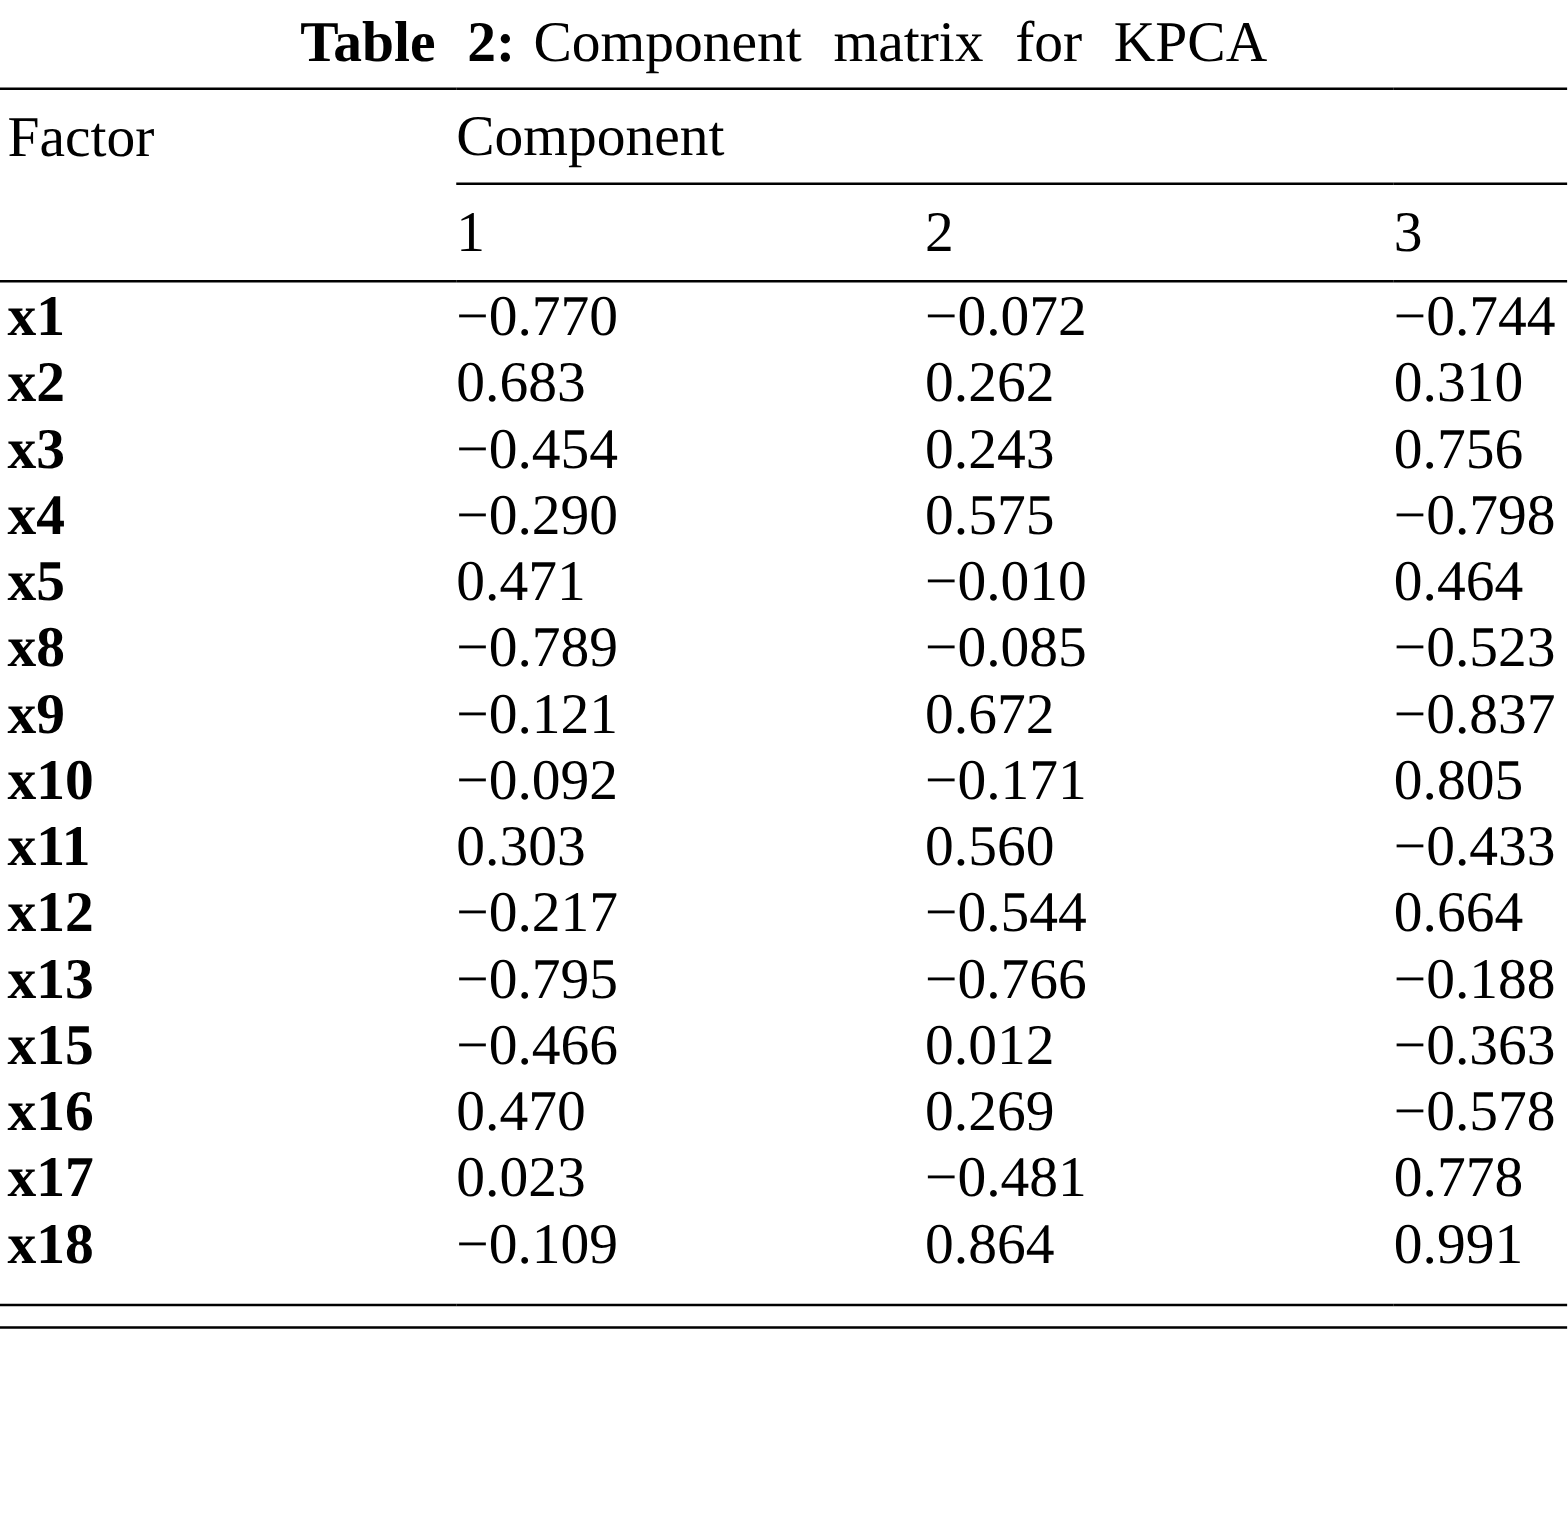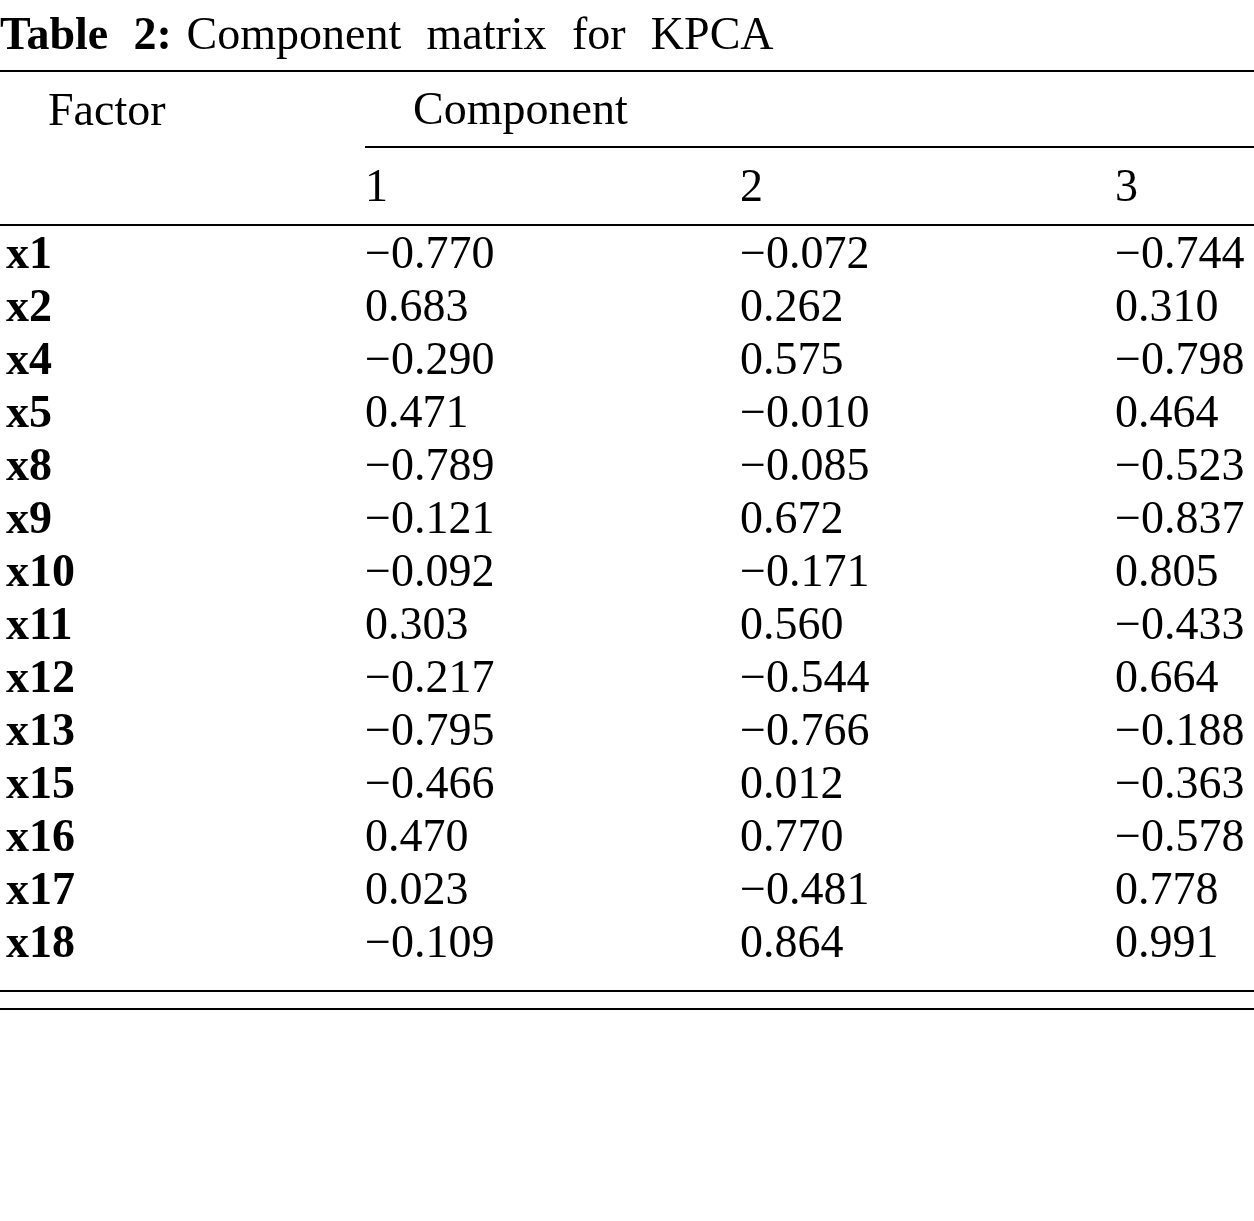--- a/index.html
+++ b/index.html
@@ -11,20 +11,21 @@
   }
   .page {
     position: relative;
     width: 1254px;
     height: 1221px;
     box-sizing: border-box;
     overflow: hidden;
     background: #ffffff;
   }
   .title {
+    text-align: center;
     font-size: 46px;
     line-height: 52px;
     padding: 8px 0 10px 0;
     word-spacing: 0.3em;
     white-space: nowrap;
   }
   .title .title-bold { font-weight: bold; }
   .title .title-rest { font-weight: normal; margin-left: 0.32em; }
 
   table.kpca {
@@ -42,21 +43,21 @@
   th, td {
     text-align: left;
     font-weight: normal;
     font-size: 46px;
     line-height: 1;
     padding: 0;
     vertical-align: middle;
     white-space: nowrap;
     overflow: visible;
   }
-  tr.head-row-1 th { height: 74px; padding-left: 48px; }
+  tr.head-row-1 th { height: 74px; }
   tr.head-row-1 th.comp-h { border-bottom: 2px solid #000; margin-top: 30px; }
   tr.head-row-2 th { height: 76px; border-bottom: 2px solid #000; }
   tbody td { height: 53px; }
   tbody td.factor-cell { padding-left: 6px; font-weight: bold; }
   th.factor-h { padding-left: 6px; }
   tbody tr:last-child td { padding-bottom: 22px; }
 
   .bottom-rule {
     width: 1254px;
     border-top: 2px solid #000;
@@ -97,20 +98,26 @@
     <td class="factor-cell">x1</td>
     <td class="value-cell">−0.770</td>
     <td class="value-cell">−0.072</td>
     <td class="value-cell">−0.744</td>
   </tr>
         <tr>
     <td class="factor-cell">x2</td>
     <td class="value-cell">0.683</td>
     <td class="value-cell">0.262</td>
     <td class="value-cell">0.310</td>
+  </tr>
+        <tr>
+    <td class="factor-cell">x3</td>
+    <td class="value-cell">−0.454</td>
+    <td class="value-cell">0.243</td>
+    <td class="value-cell">0.756</td>
   </tr>
         <tr>
     <td class="factor-cell">x4</td>
     <td class="value-cell">−0.290</td>
     <td class="value-cell">0.575</td>
     <td class="value-cell">−0.798</td>
   </tr>
         <tr>
     <td class="factor-cell">x5</td>
     <td class="value-cell">0.471</td>
@@ -155,21 +162,21 @@
   </tr>
         <tr>
     <td class="factor-cell">x15</td>
     <td class="value-cell">−0.466</td>
     <td class="value-cell">0.012</td>
     <td class="value-cell">−0.363</td>
   </tr>
         <tr>
     <td class="factor-cell">x16</td>
     <td class="value-cell">0.470</td>
-    <td class="value-cell">0.770</td>
+    <td class="value-cell">0.269</td>
     <td class="value-cell">−0.578</td>
   </tr>
         <tr>
     <td class="factor-cell">x17</td>
     <td class="value-cell">0.023</td>
     <td class="value-cell">−0.481</td>
     <td class="value-cell">0.778</td>
   </tr>
         <tr>
     <td class="factor-cell">x18</td>

